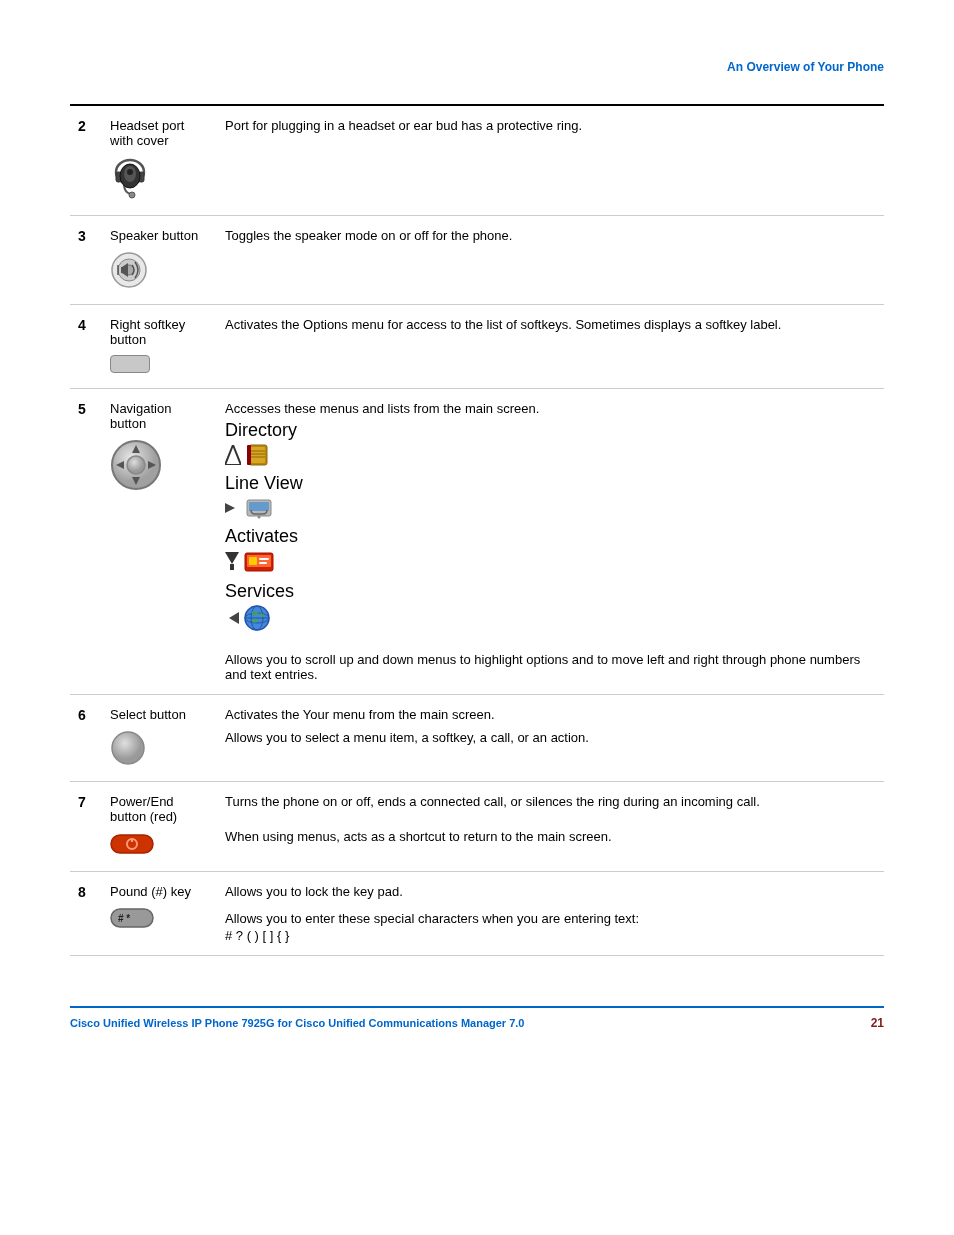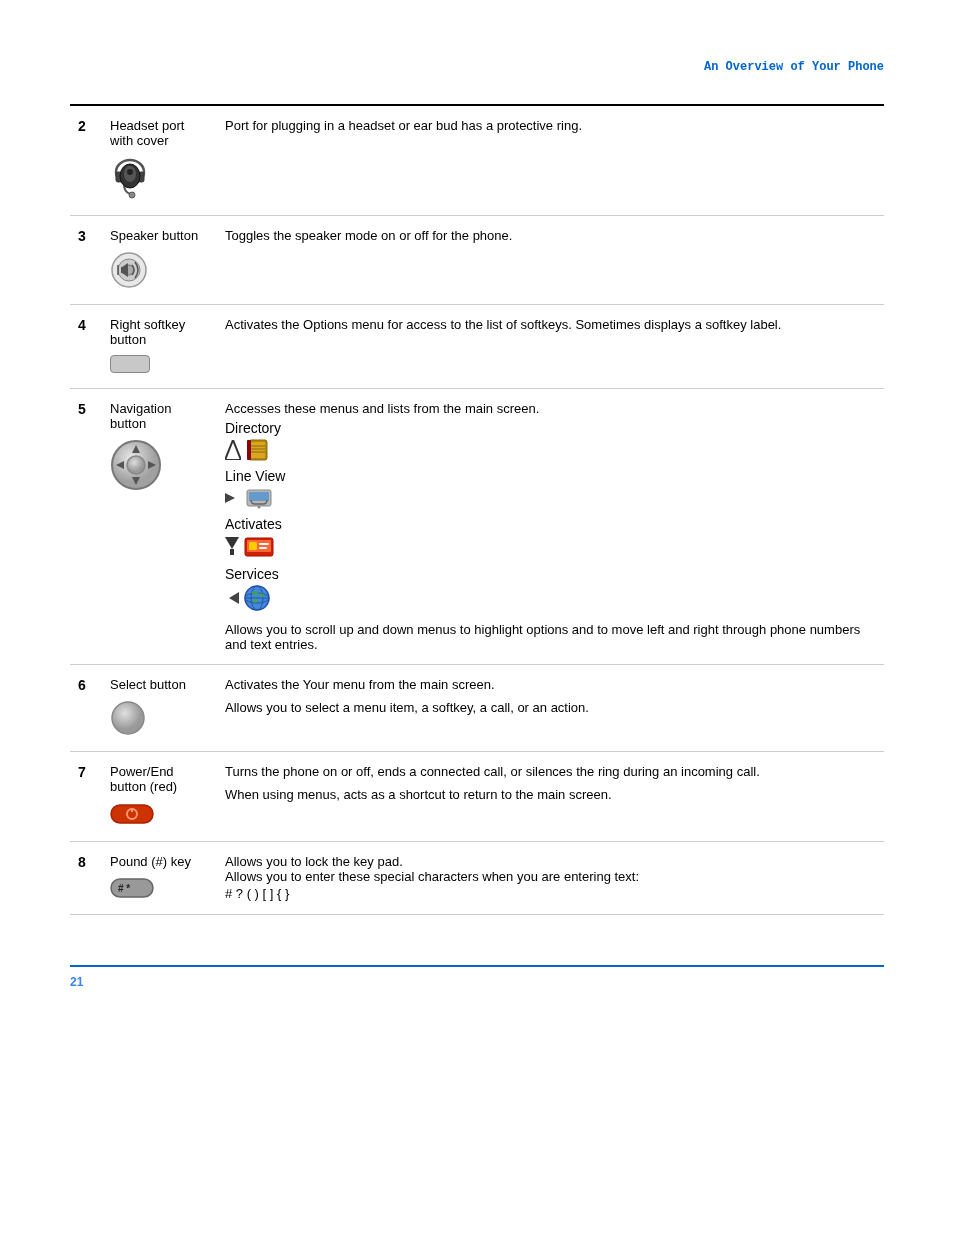--- a/index.html
+++ b/index.html
@@ -15,21 +15,20 @@
     .page {
       width: 954px;
       min-height: 1235px;
       padding: 60px 70px 60px 70px;
       position: relative;
     }
     .header-section {
       display: flex;
       justify-content: flex-end;
       margin-bottom: 30px;
-      font-family: Liberation Mono, monospace;
     }
     .header-title {
       color: #0066cc;
       font-size: 12px;
       font-weight: bold;
     }
     .main-table {
       width: 100%;
       border-collapse: collapse;
       border-top: 2px solid #000;
@@ -78,28 +77,28 @@
       padding-top: 8px;
     }
     .footer-left {
       color: #0066cc;
       font-size: 11px;
       font-weight: bold;
     }
     .footer-right {
       font-size: 12px;
       font-weight: bold;
-      color: #3b82f6;
+      color: #7f1d1d;
     }
     .menu-row {
       margin-top: 4px;
       margin-bottom: 4px;
     }
     .menu-label {
-      font-size: 14px;
+      font-size: 18px;
       margin-bottom: 2px;
     }
     .menu-icons-row {
       display: flex;
       align-items: center;
       gap: 4px;
       margin-bottom: 6px;
     }
   </style>
 </head>
@@ -271,21 +270,21 @@
                 <ellipse cx="14" cy="14" rx="12" ry="5" fill="none" stroke="#2255aa" stroke-width="1"></ellipse>
                 <line x1="2" y1="14" x2="26" y2="14" stroke="#2255aa" stroke-width="1"></line>
 
                 <path d="M8 8 Q12 6 16 9 Q14 12 10 11 Z" fill="#44aa44" opacity="0.8"></path>
                 <path d="M16 10 Q20 8 22 12 Q20 14 18 13 Z" fill="#44aa44" opacity="0.8"></path>
                 <path d="M10 15 Q14 14 16 17 Q13 20 9 18 Z" fill="#44aa44" opacity="0.8"></path>
               </svg>
             </div>
           </div>
 
-          <div style="margin-top:10px;">Allows you to scroll up and down menus to highlight options and to move left and right through phone numbers and text entries.</div>
+          <div style="margin-top:20px;">Allows you to scroll up and down menus to highlight options and to move left and right through phone numbers and text entries.</div>
         </td>
       </tr>
 
       <tr>
         <td class="col-num">6</td>
         <td class="col-name">
           Select button
           <div class="icon-container">
             <svg width="36" height="36" viewBox="0 0 36 36">
               <circle cx="18" cy="18" r="16" fill="url(#selGrad)" stroke="#888" stroke-width="1.5"></circle>
@@ -311,42 +310,43 @@
           <div class="icon-container">
             <svg width="44" height="24" viewBox="0 0 44 24">
               <rect x="1" y="3" width="42" height="18" rx="9" fill="#cc3300" stroke="#aa2200" stroke-width="1.5"></rect>
               <circle cx="22" cy="12" r="5" fill="none" stroke="#ff9977" stroke-width="2"></circle>
               <line x1="22" y1="6" x2="22" y2="10" stroke="#ff9977" stroke-width="2"></line>
             </svg>
           </div>
         </td>
         <td class="col-desc">
           <div>Turns the phone on or off, ends a connected call, or silences the ring during an incoming call.</div>
-          <div style="margin-top:8px;">When using menus, acts as a shortcut to return to the main screen.</div>
+          <div style="margin-top:20px;">When using menus, acts as a shortcut to return to the main screen.</div>
         </td>
       </tr>
 
       <tr>
         <td class="col-num">8</td>
         <td class="col-name">
           Pound (#) key
           <div class="icon-container">
             <svg width="44" height="22" viewBox="0 0 44 22">
               <rect x="1" y="2" width="42" height="18" rx="9" fill="#999" stroke="#666" stroke-width="1.5"></rect>
               <text x="8" y="15" font-family="Arial" font-size="10" fill="#222" font-weight="bold"># *</text>
             </svg>
           </div>
         </td>
         <td class="col-desc">
           <div>Allows you to lock the key pad.</div>
-          <div style="margin-top:0;">Allows you to enter these special characters when you are entering text:</div>
+          <div style="margin-top:12px;">Allows you to enter these special characters when you are entering text:</div>
           <div style="margin-top:2px;"># ? ( ) [ ] { }</div>
         </td>
       </tr>
 
     </tbody>
   </table>
 
   <div class="footer-section">
+    <span class="footer-left">Cisco Unified Wireless IP Phone 7925G for Cisco Unified Communications Manager 7.0</span>
     <span class="footer-right">21</span>
   </div>
 
 </div>
 
 </body></html>

